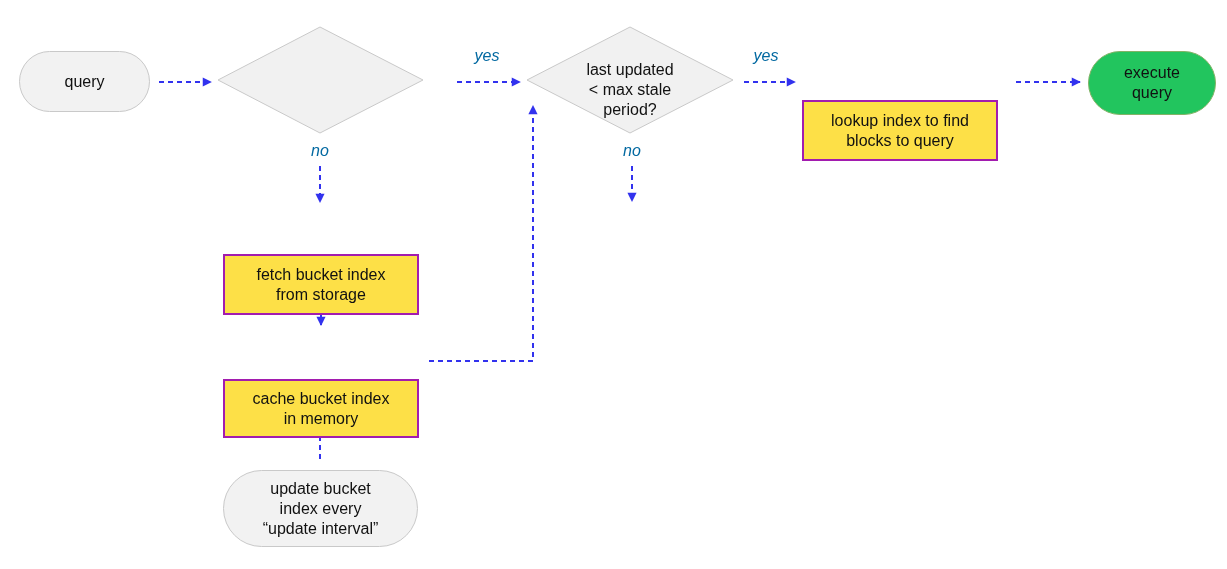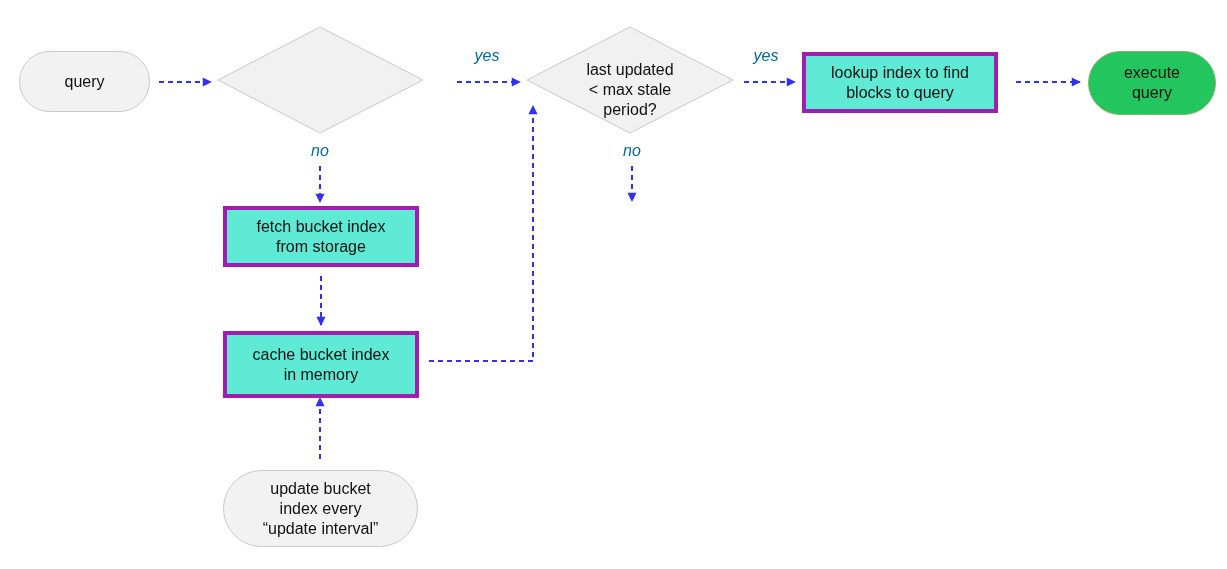--- a/index.html
+++ b/index.html
@@ -15,21 +15,21 @@
   .node {
     position:absolute;
     display:flex; align-items:center; justify-content:center;
     text-align:center;
     white-space:pre-line;
     font-size:16px; line-height:1.25;
     box-sizing:border-box;
     color:#111111;
   }
   .pill { background:#f2f2f2; border:1px solid #c9c9c9; border-radius:34px; }
-  .rect { background:#5eead4; border:4px solid #a21caf; }
+  .rect { background:#fde047; border:2px solid #a21caf;margin-top:48px; }
   .green { background:#22c55e; border:1px solid #82b366; }
   .red   { background:#f8cecc; border:1px solid #b85450; }
   .diamond-label { background:transparent; border:none; }
   .edge-label {
     position:absolute;
     font-size:16px; font-style:italic;
     line-height:1.35;
     text-align:center;
     white-space:pre-line;
     color:#0369a1;
@@ -72,21 +72,21 @@
   <div class="node rect" style="left:802px; top:52px; width:196px; height:61px;">lookup index to find
 blocks to query</div>
 
   <div class="node pill green" style="left:1088px; top:51px; width:128px; height:64px;">execute
 query</div>
 
 
   <div class="node rect" style="left:223px; top:206px; width:196px; height:61px;">fetch bucket index
 from storage</div>
 
-  <div class="node rect" style="left:223px; top:331px; width:196px; height:67px;">cache bucket index
+  <div class="node rect" style="left:223px; top:331px; width:196px; height:59px;">cache bucket index
 in memory</div>
 
   <div class="node pill" style="left:223px; top:470px; width:195px; height:77px; border-radius:39px;">update bucket
 index every
 “update interval”</div>
 
   <div class="edge-label" style="left:460px; top:45px; width:54px;">yes</div>
 
   <div class="edge-label" style="left:739px; top:45px; width:54px;">yes</div>
 

